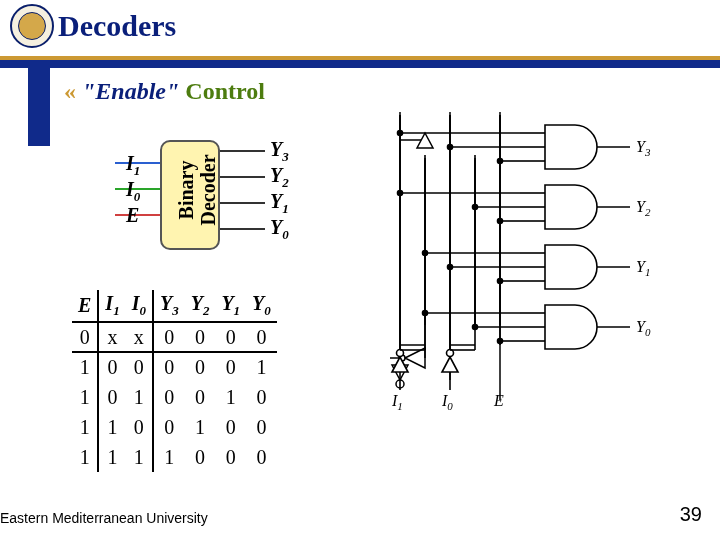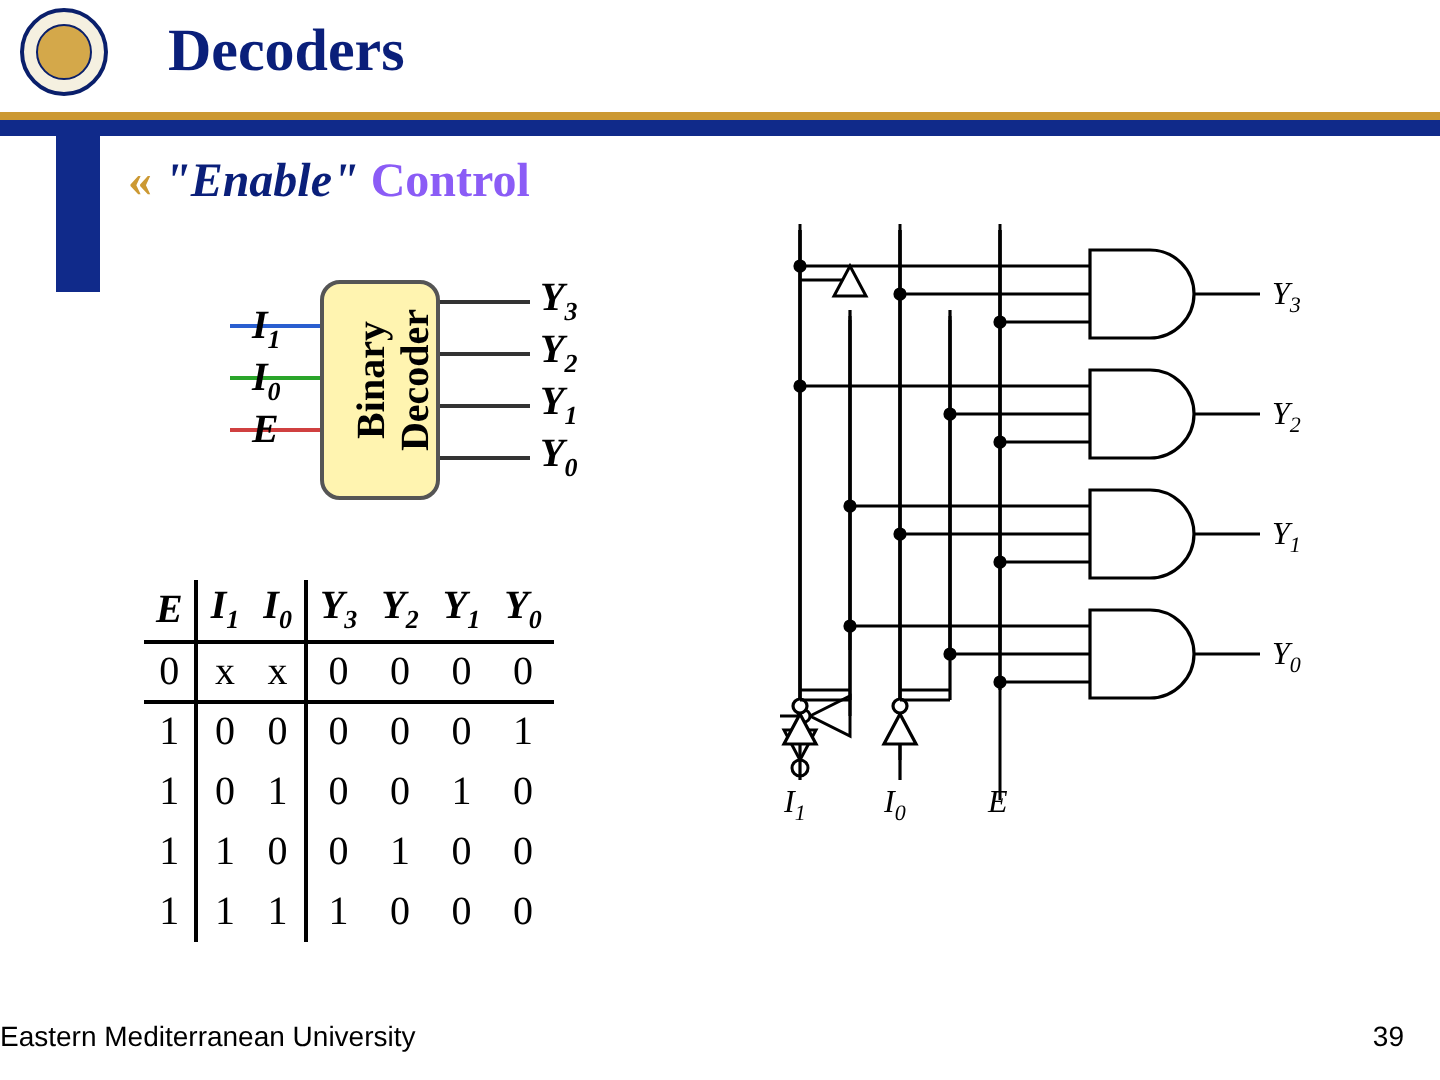--- a/index.html
+++ b/index.html
@@ -1,31 +1,31 @@
 <!DOCTYPE html>
 <html><head>
 <meta charset="utf-8">
 <style>
   * { margin: 0; padding: 0; box-sizing: border-box; }
   body { width: 720px; height: 540px; background: #fff; font-family: "Times New Roman", serif; position: relative; overflow: hidden; }
 
   .header { position: absolute; top: 0; left: 0; right: 0; height: 52px; display: flex; align-items: center; }
   .logo { width: 44px; height: 44px; margin-left: 10px; border-radius: 50%; border: 2px solid #0a1f6b; display: flex; align-items: center; justify-content: center; background: #f5f0e0; }
   .logo-inner { width: 28px; height: 28px; border-radius: 50%; background: #d4a84a; border: 1px solid #0a1f6b; }
-  .title { font-size: 30px; font-weight: bold; color: #0a1f7a; margin-left: 30px; }
+  .title { font-size: 30px; font-weight: bold; color: #0a1f7a; margin-left: 4px; }
 
   .rule1 { position: absolute; top: 56px; left: 0; right: 0; height: 4px; background: #cc9933; }
   .rule2 { position: absolute; top: 60px; left: 0; right: 0; height: 8px; background: #102a8a; }
 
   .sidebar { position: absolute; top: 68px; left: 28px; width: 22px; height: 78px; background: #102a8a; }
 
   .subtitle { position: absolute; top: 78px; left: 64px; font-size: 24px; font-weight: bold; }
   .star { color: #cc9933; margin-right: 6px; }
   .enable { font-style: italic; color: #0a1f7a; }
-  .control { color: #8b5cf6; font-family: Liberation Serif, serif; }
+  .control { color: #4d7c0f; font-family: Liberation Serif, serif; }
 
   
   .block-wrap { position: absolute; top: 130px; left: 80px; width: 250px; height: 140px; }
   .blk-box { position: absolute; left: 80px; top: 10px; width: 60px; height: 110px; border: 2px solid #555; border-radius: 10px; background: #fff4b0; }
   .blk-label-rot { position: absolute; left: 82px; top: 15px; width: 100px; height: 60px; transform: rotate(-90deg); transform-origin: left top; font-size: 20px; font-weight: bold; line-height: 1.1; text-align: center; }
   .blk-label-rot { left: 95px; top: 110px; }
   .blk-in-line { position: absolute; height: 2px; width: 45px; left: 35px; }
   .blk-in-line.b1 { top: 32px; background: #2a5fd0; }
   .blk-in-line.b2 { top: 58px; background: #2aa52a; }
   .blk-in-line.b3 { top: 84px; background: #d04040; }
@@ -45,21 +45,21 @@
   .ttable { position: absolute; top: 290px; left: 72px; border-collapse: collapse; }
   .ttable td, .ttable th { padding: 2px 6px; text-align: center; font-size: 20px; height: 30px; }
   .ttable th { font-style: italic; font-weight: bold; }
   .ttable th, .ttable tr:first-child td { border-bottom: 2px solid #000; }
   .sep-r { border-right: 2px solid #000; }
 
   
   .circuit { position: absolute; top: 100px; left: 370px; width: 320px; height: 320px; }
 
   .footer { position: absolute; bottom: 14px; left: 0; right: 0; text-align: left; font-size: 14px; font-family: Arial, sans-serif; }
-  .pagenum { position: absolute; bottom: 14px; right: 18px; font-size: 14px; font-family: Arial, sans-serif; }
+  .pagenum { position: absolute; bottom: 14px; right: 18px; font-size: 20px; font-family: Arial, sans-serif; }
 </style>
 </head>
 <body>
 
 <div class="header">
   <div class="logo">
       <div class="logo-inner"></div>
     </div>
   <div class="title">Decoders</div>
 </div>

